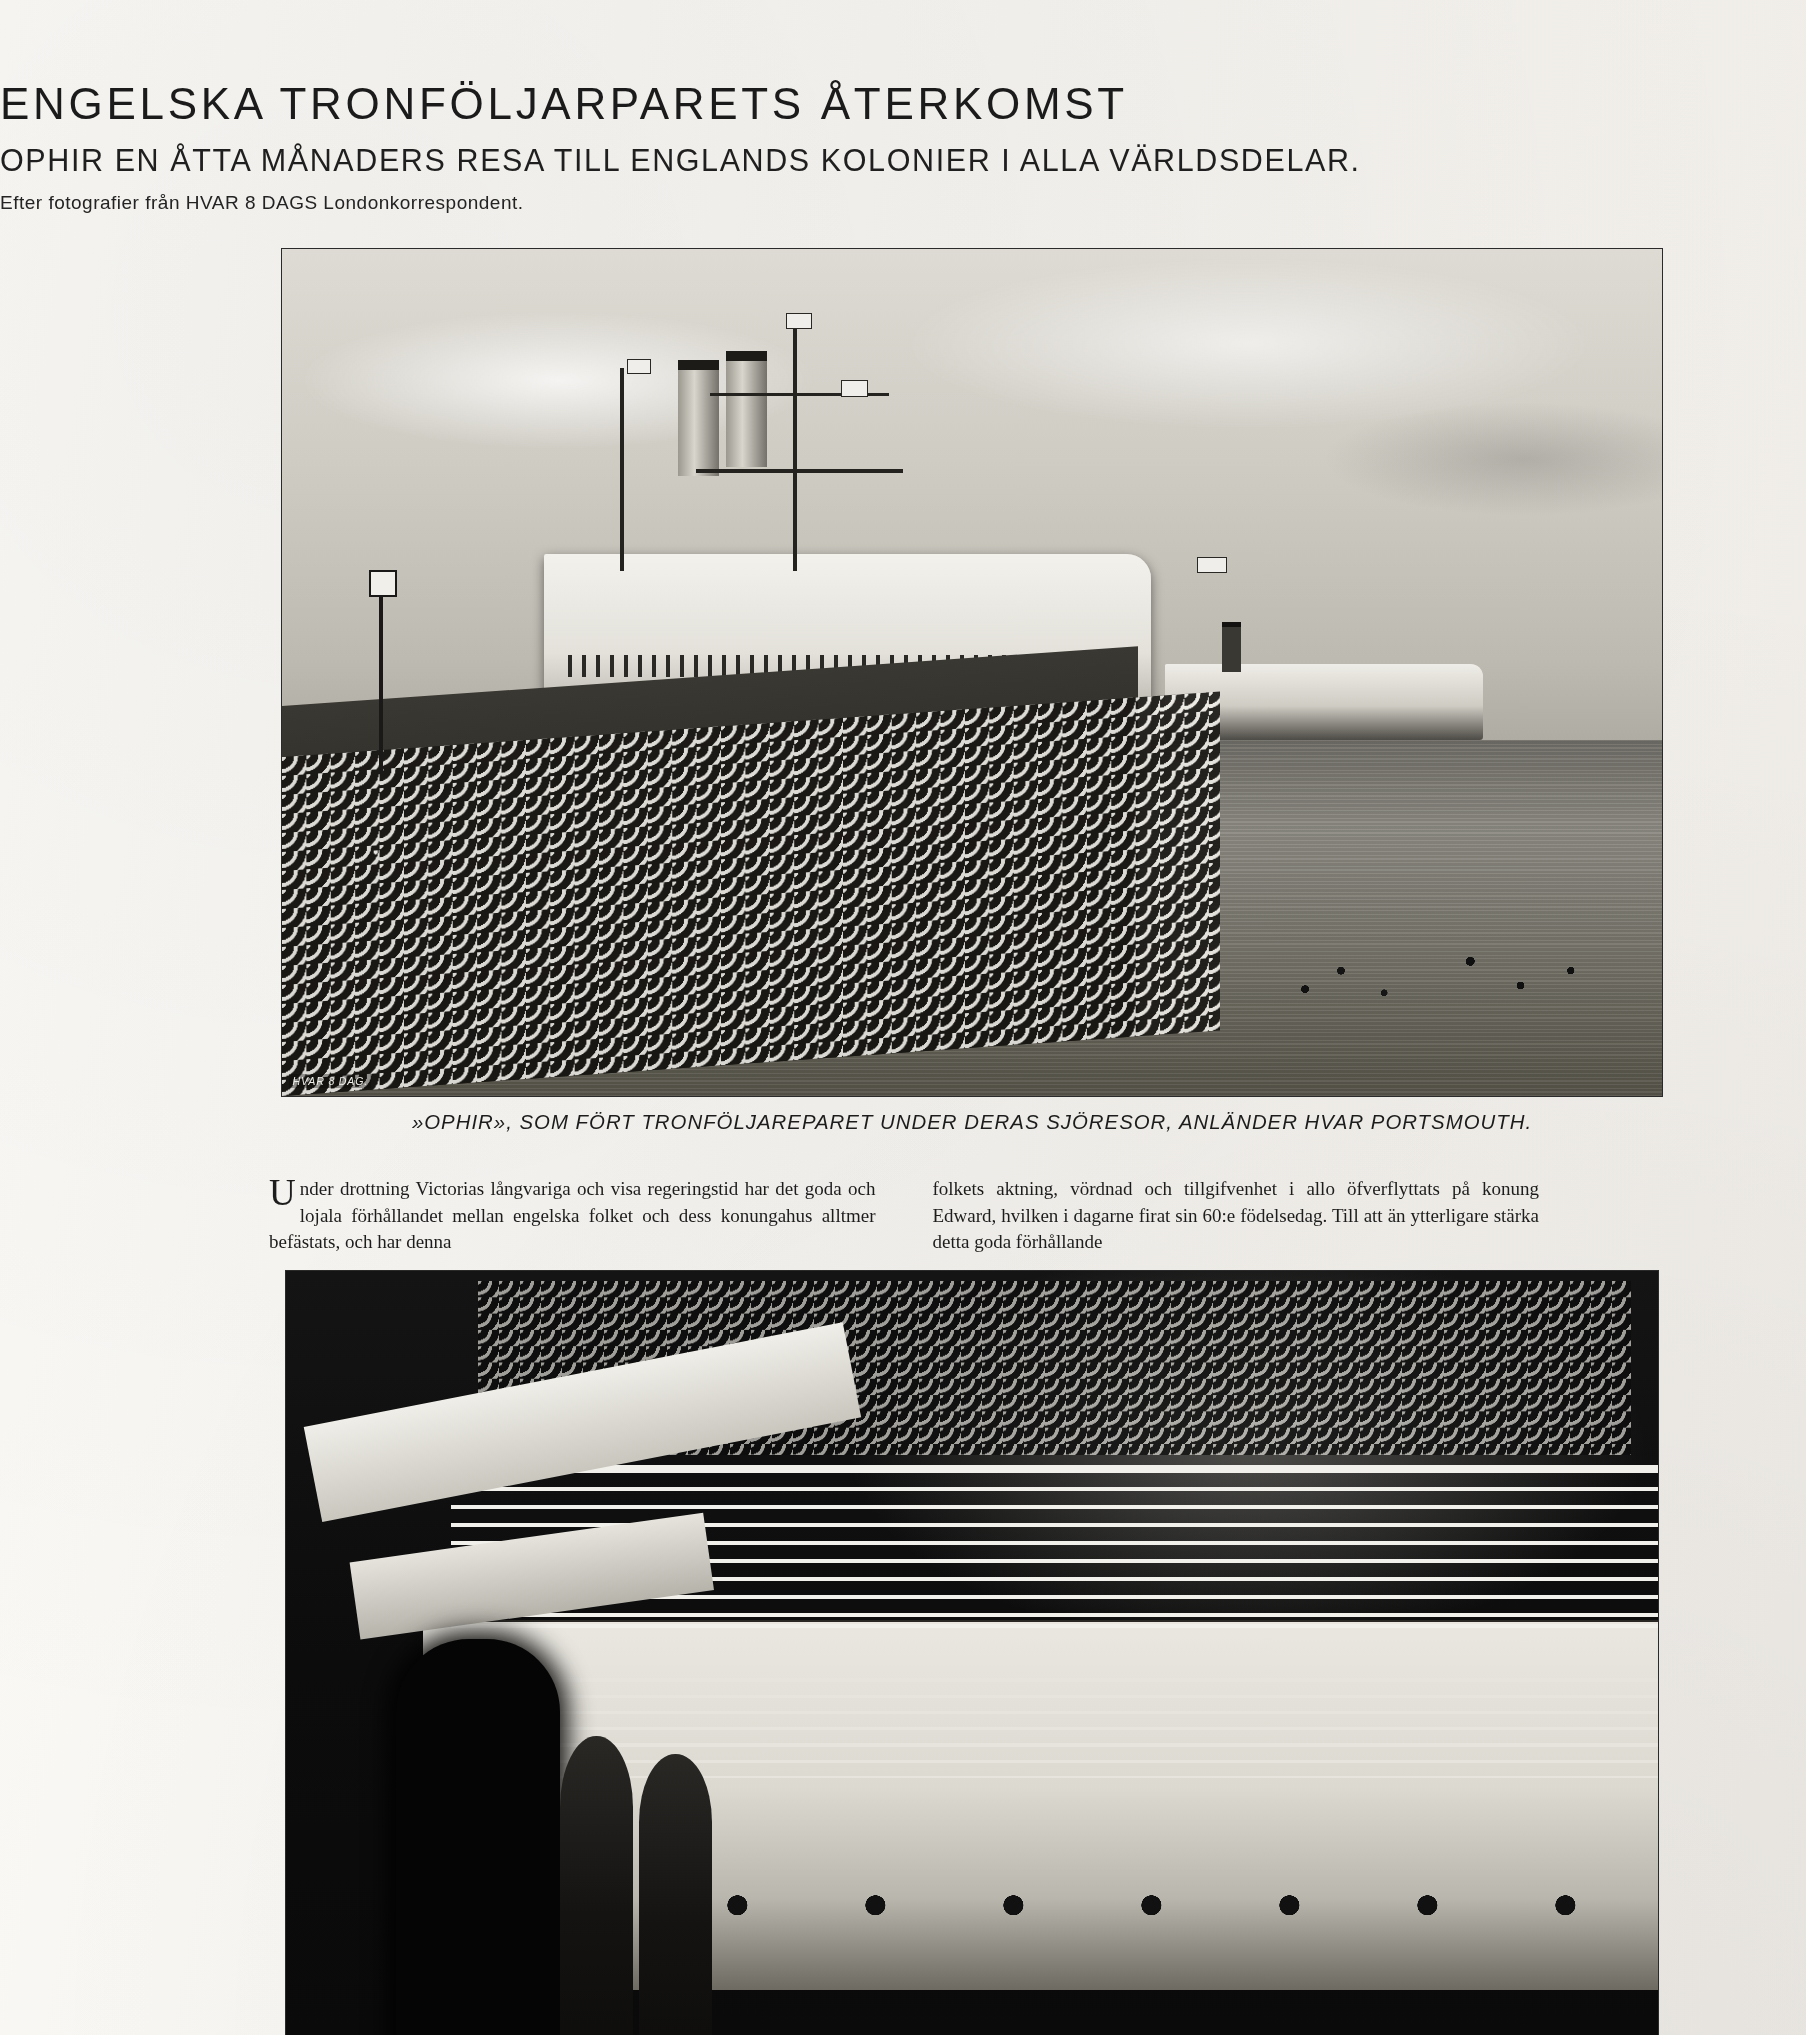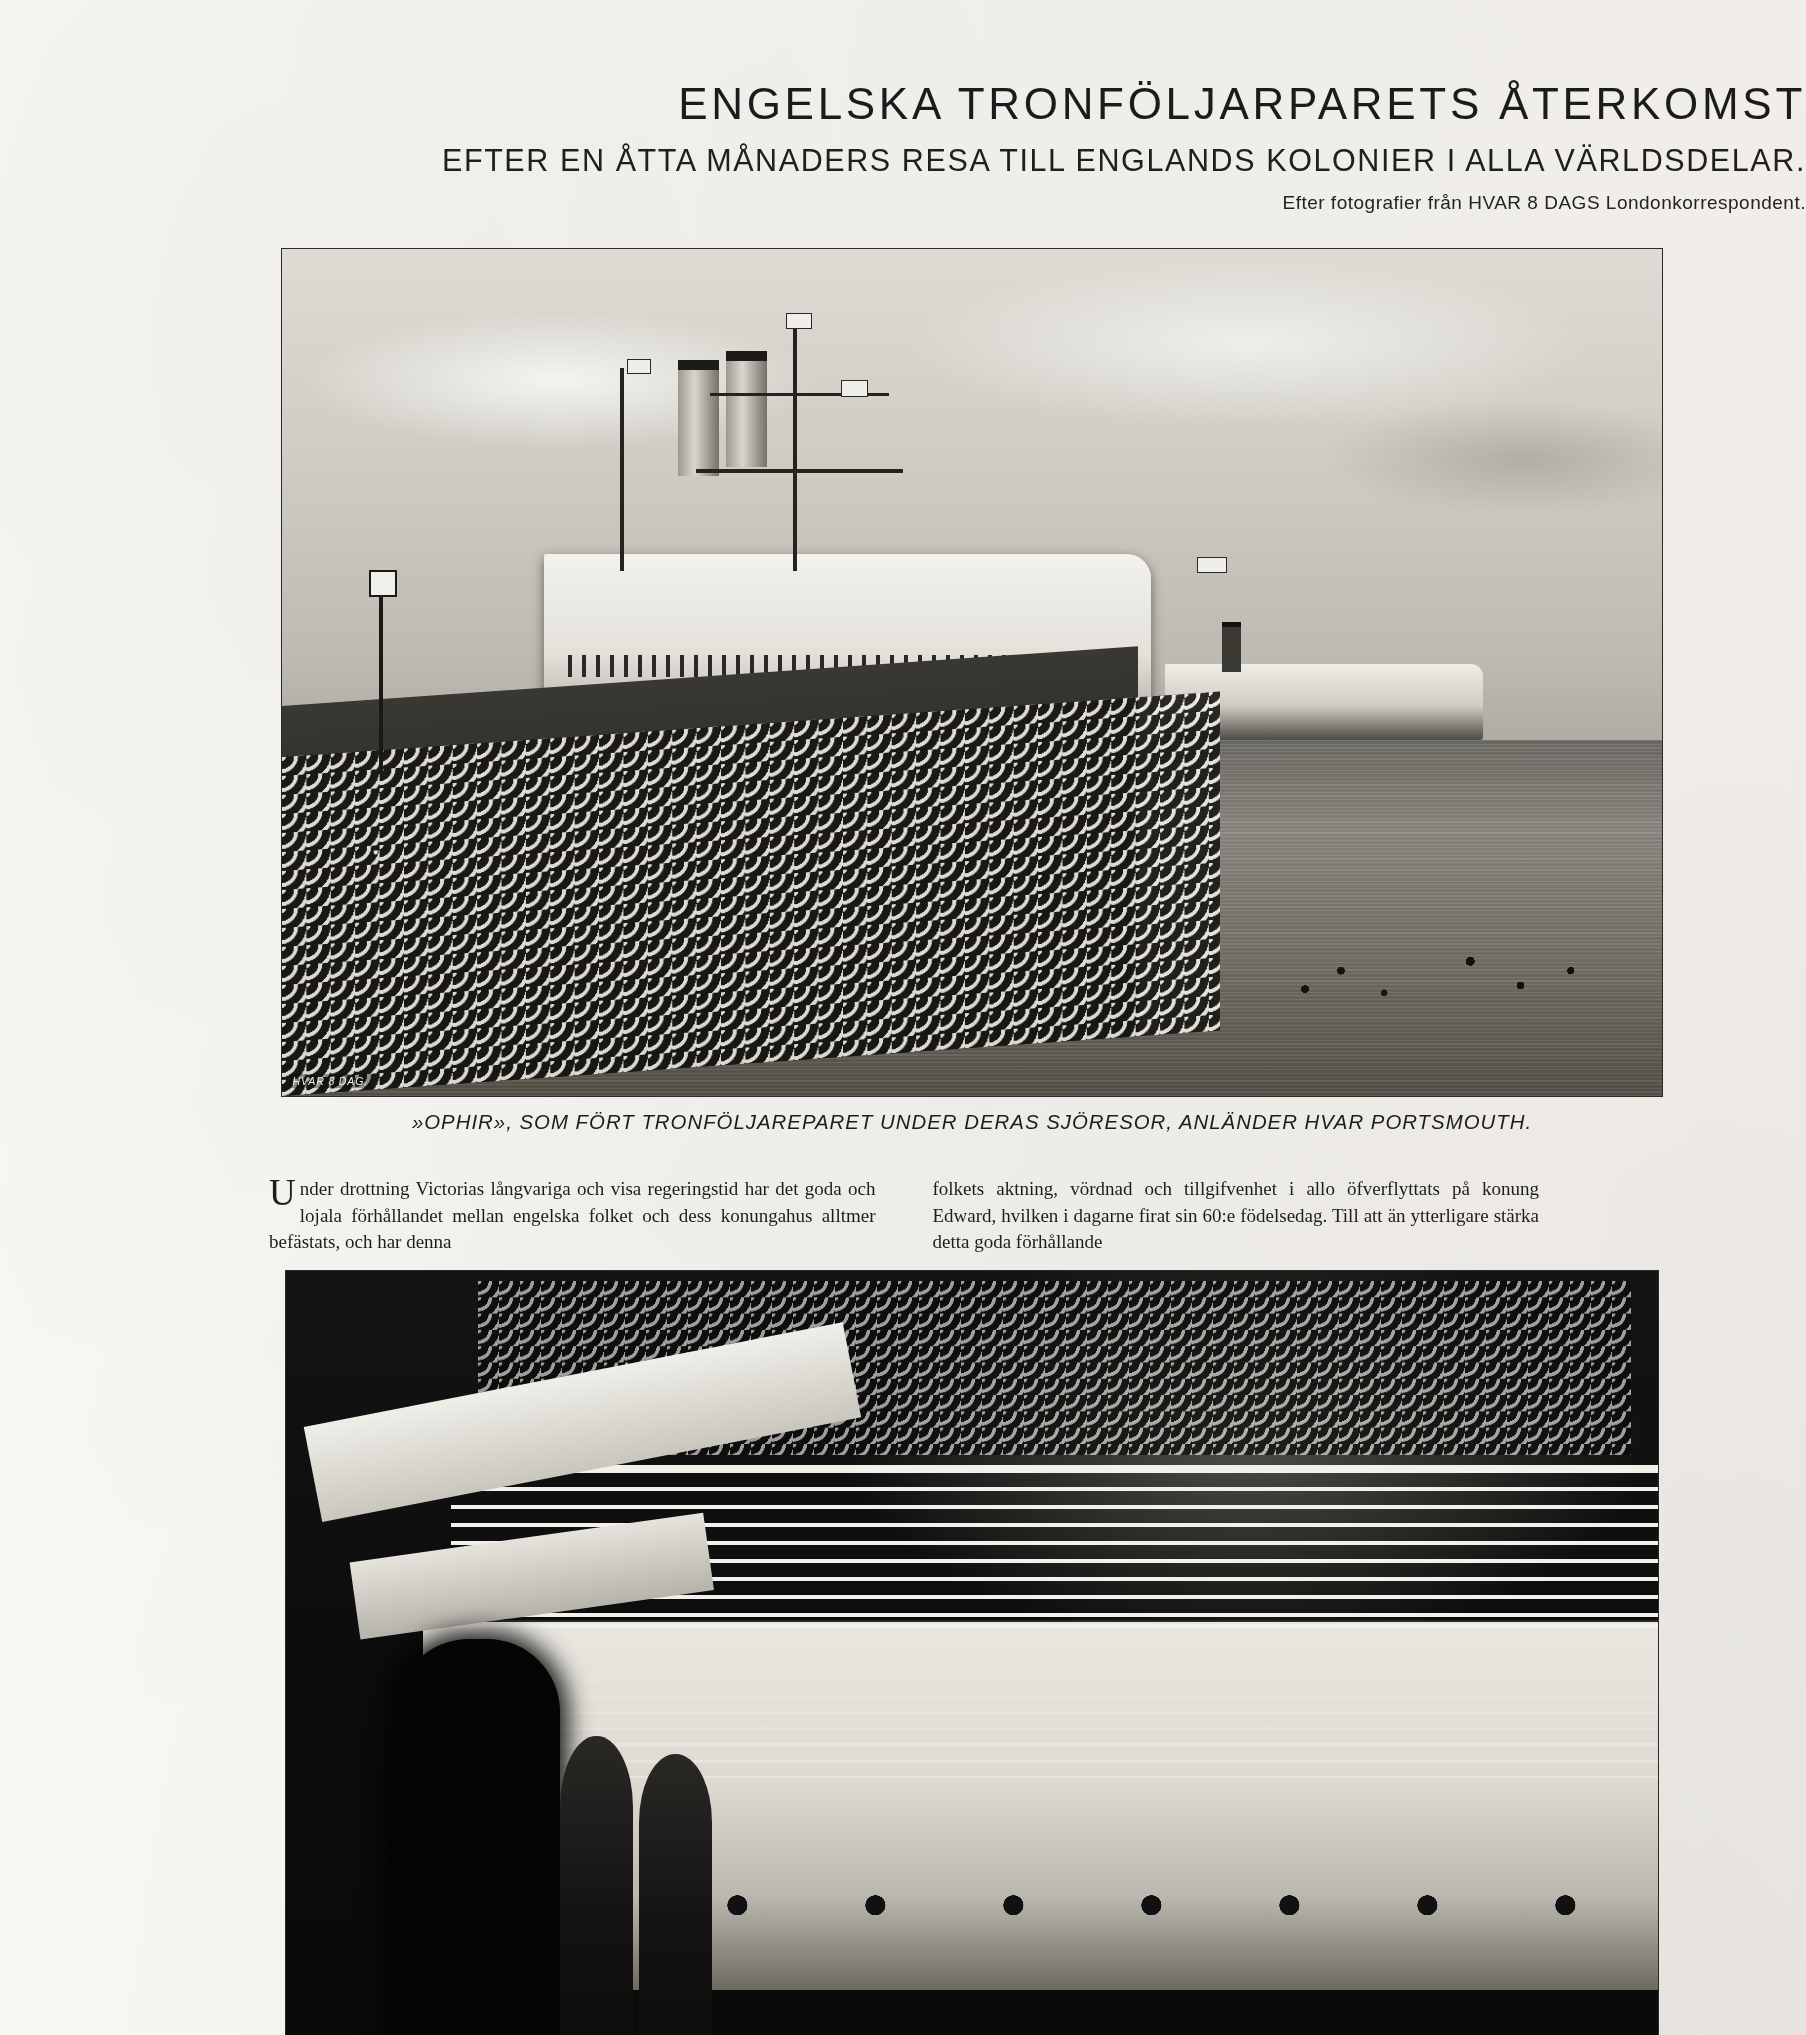--- a/index.html
+++ b/index.html
@@ -29,21 +29,21 @@
     left: 0; top: 0;
     width: 1806px;
     height: 2574px;
   }
   
   .title-block {
     position: absolute;
     left: 0;
     top: 81px;
     width: 1806px;
-    text-align: right;
+    text-align: left;
   }
   .main-title {
     font-size: 44px;
     letter-spacing: 3.7px;
     font-weight: 400;
     color: #1b1b1b;
     line-height: 1.05;
     white-space: nowrap;
   }
   .sub-title {
@@ -289,21 +289,21 @@
   .royal-couple .fig.b { left: 48%; height: 96%; }
 </style>
 </head>
 <body>
 
 <div class="page">
   <div class="page-inner">
 
     <div class="title-block">
       <div class="main-title">ENGELSKA TRONFÖLJARPARETS ÅTERKOMST</div>
-      <div class="sub-title">EFTER EN ÅTTA MÅNADERS RESA TILL ENGLANDS KOLONIER I ALLA VÄRLDSDELAR.</div>
+      <div class="sub-title">OPHIR EN ÅTTA MÅNADERS RESA TILL ENGLANDS KOLONIER I ALLA VÄRLDSDELAR.</div>
       <div class="credit-line">Efter fotografier från HVAR 8 DAGS Londonkorrespondent.</div>
     </div>
 
     <div class="figure" id="fig-ophir">
       <div class="photo">
         <div class="sky"></div>
         <div class="sky-clouds"></div>
         <div class="water"></div>
 
         <div class="liner">

